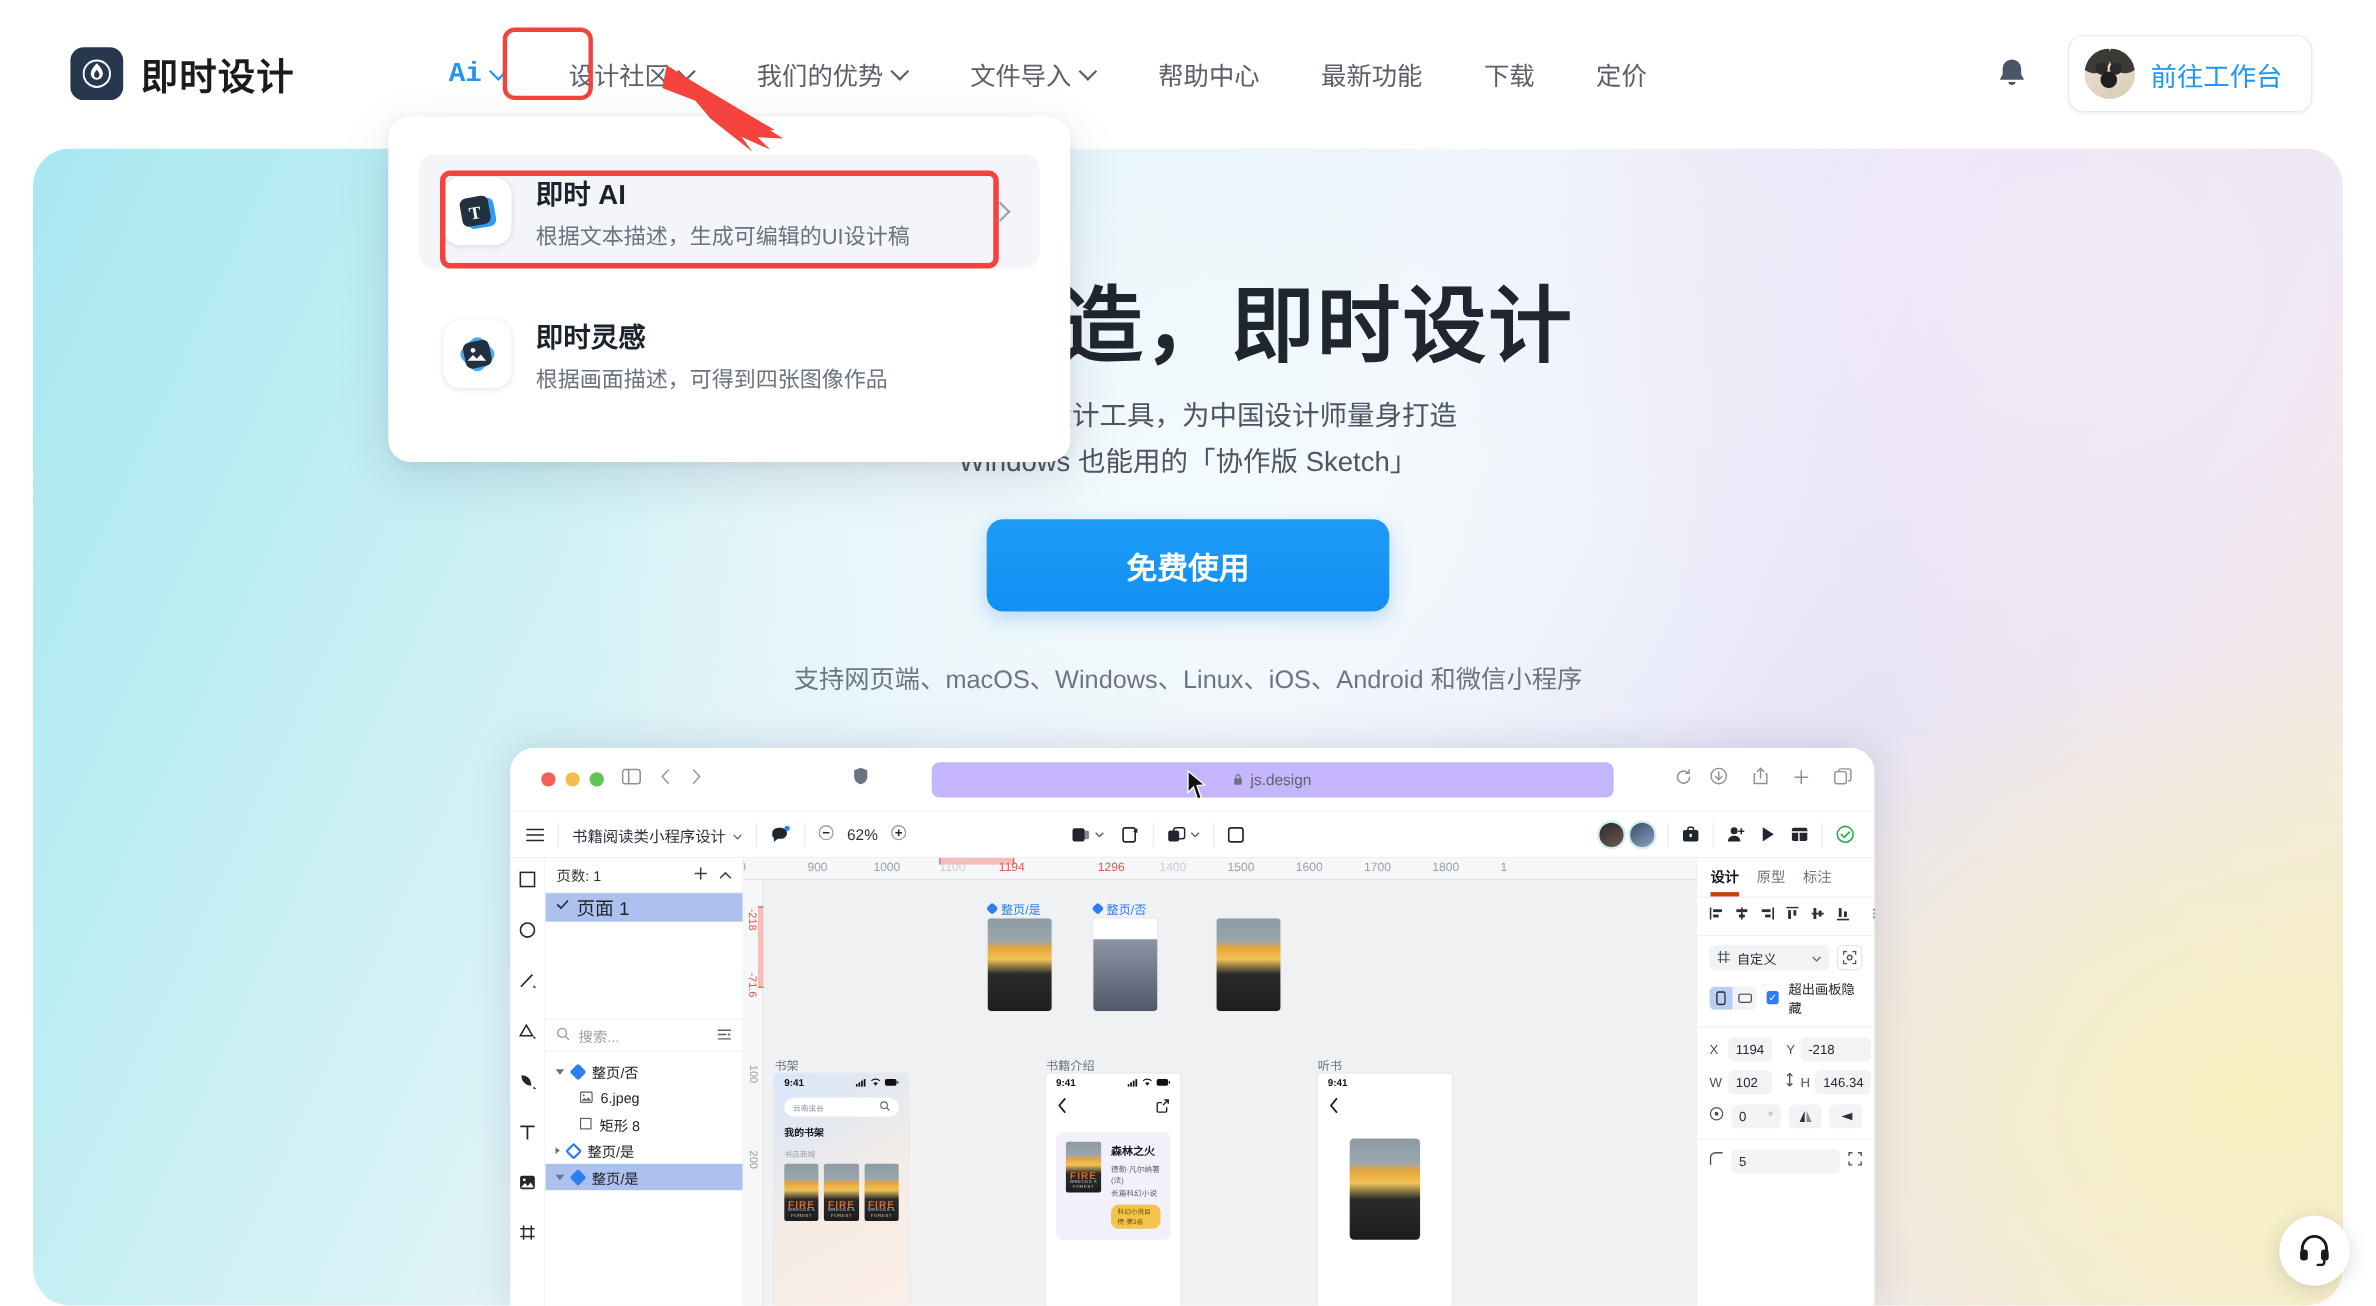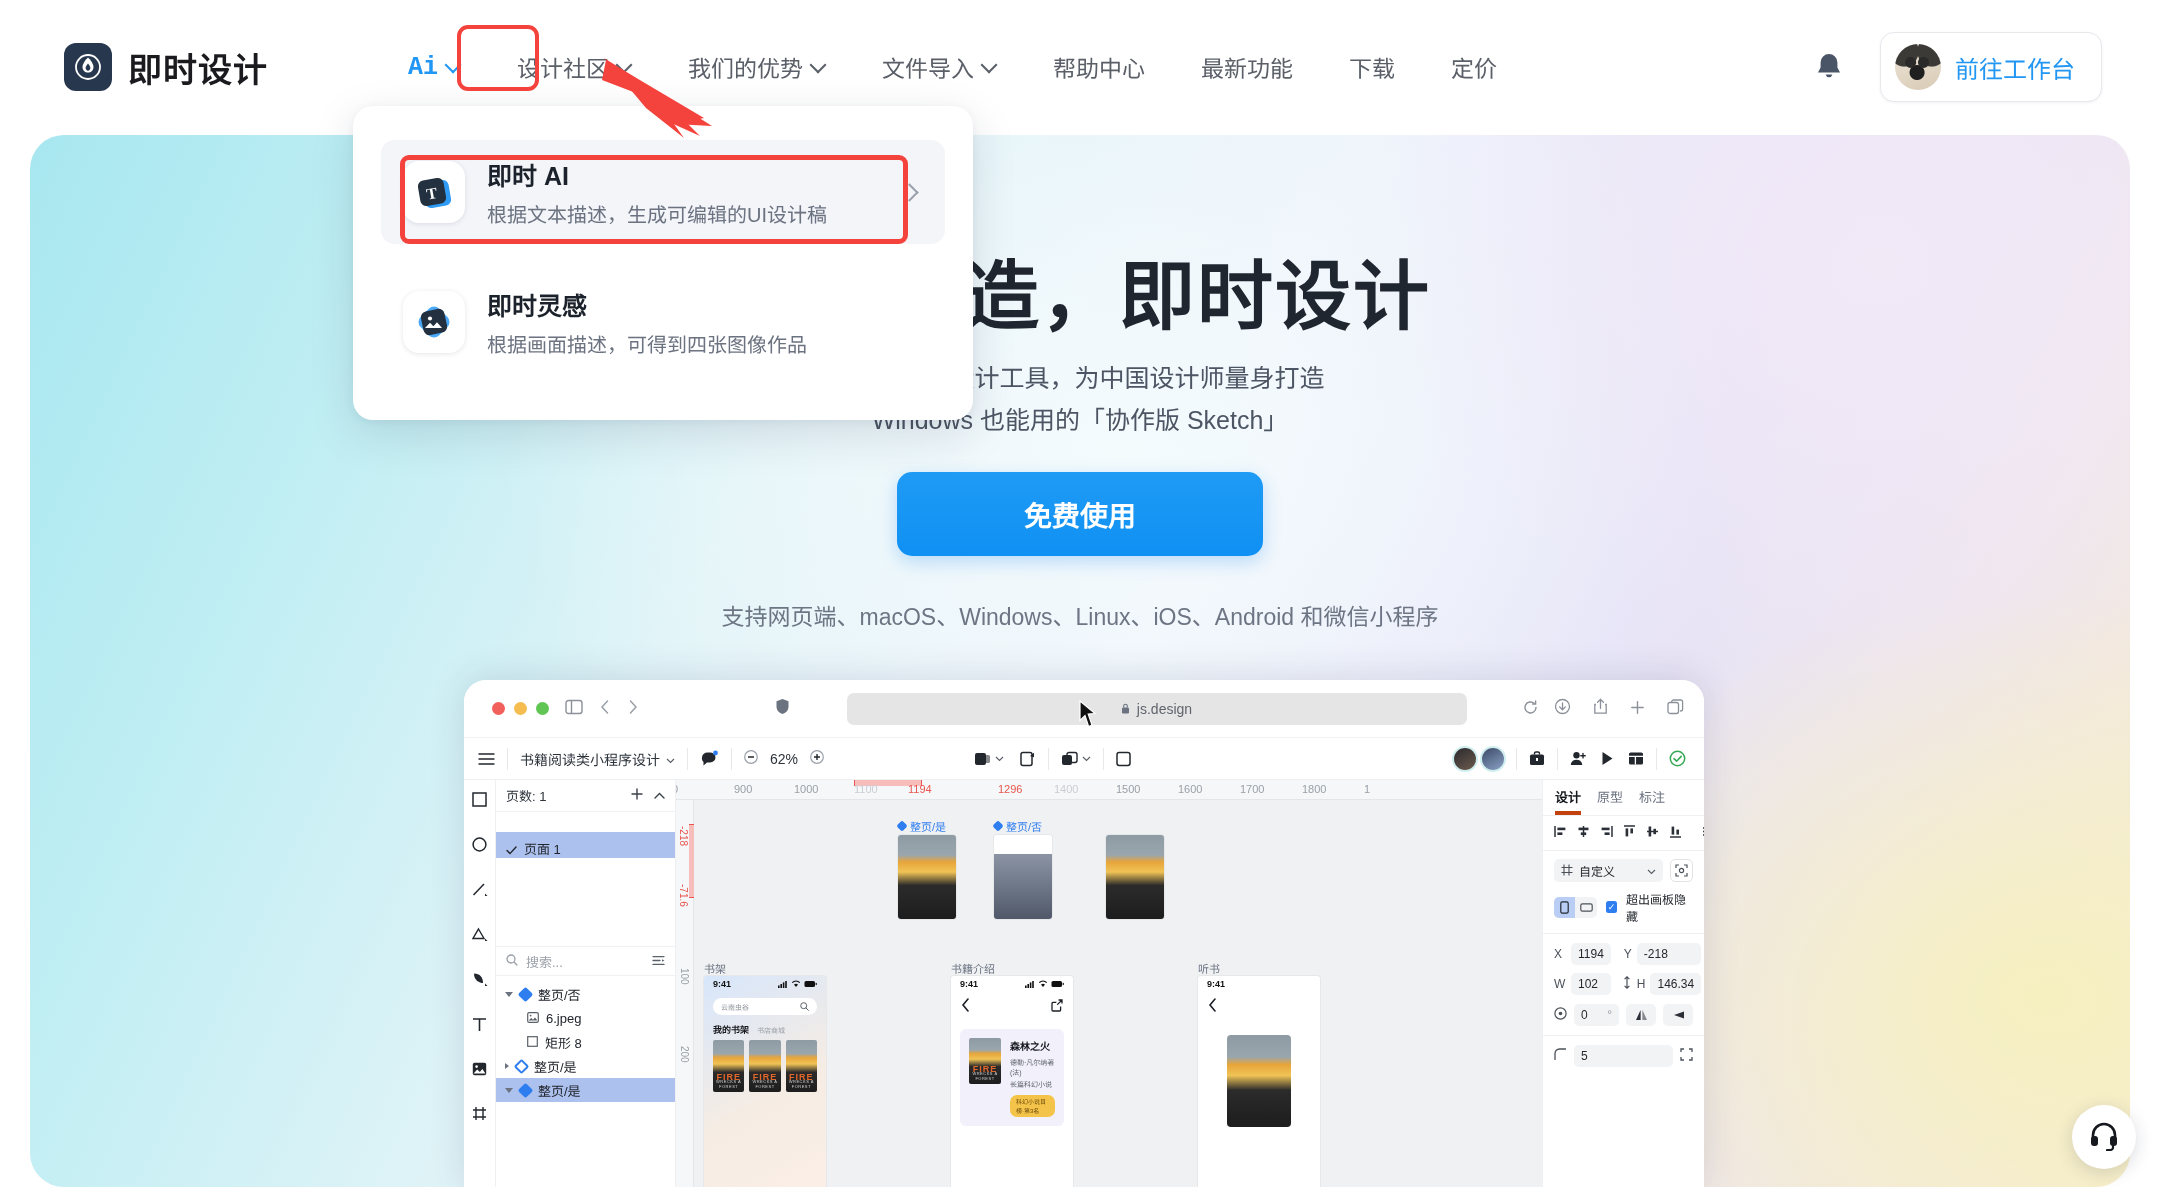--- a/index.html
+++ b/index.html
@@ -141,21 +141,21 @@
     overflow: hidden;
   }
   .mock-chrome {
     height: 58px; display: flex; align-items: center; padding: 0 20px; gap: 16px;
     background:#fff; border-bottom: 1px solid #f0f1f3;
   }
   .dots { display: flex; gap: 9px; margin-left: 8px;}
   .dot { width: 13px; height: 13px; border-radius: 50%; }
   .chrome-ico { color: #8b9099; font-size: 19px; }
   .urlbar {
-    flex: 1 1 auto; max-width: 620px; height: 32px; background: #e5e5e5;
+    flex: 1 1 auto; max-width: 620px; height: 32px; background: #c4b5fd;
     border-radius: 7px; display: flex; align-items: center; justify-content: center;
     gap: 7px; font-size: 14px; color: #60656d; margin: 0 auto;
   }
   .chrome-right { display:flex; align-items:center; gap: 22px; color:#8b9099; font-size:19px; }
 
   .mock-toolbar {
     height: 42px; display: flex; align-items: center; gap: 0;
     border-bottom: 1px solid #eef0f2; padding: 0 14px; background: #fff;
   }
   .tb-sep { width:1px; height:22px; background:#e6e8eb; margin: 0 12px; }
@@ -171,22 +171,22 @@
     display:flex; flex-direction:column; align-items:center; padding-top: 12px; gap: 26px;
   }
   .tool-g { color:#22272e; }
 
   .layers { width: 180px; background:#fff; border-right:1px solid #eef0f2; }
   .layers-head {
     height: 32px; display:flex; align-items:center; padding: 0 10px;
     font-size: 13px; color:#2d333b; border-bottom:1px solid #f0f1f3;
   }
   .pg-row {
-    height: 26px; display:flex; align-items:flex-end; gap:7px; padding:0 10px;
-    font-size:13px; color:#1f242b; background:#adc1ee;margin-top:20px;
+    height: 26px; display:flex; align-items:flex-start; gap:7px; padding:0 10px;
+    font-size:17px; color:#1f242b; background:#adc1ee;
   }
   .layers-search {
     height: 30px; display:flex; align-items:center; gap:8px; padding:0 10px;
     border-top:1px solid #f0f1f3; border-bottom:1px solid #f0f1f3;
     font-size:13px; color:#9aa0a8;
   }
   .layer-row {
     height: 24px; display:flex; align-items:center; gap:7px; font-size:13px; color:#20252c;
   }
   .layer-row.sel { background:#adc1ee; }
@@ -203,21 +203,21 @@
   .ruler-v { position:absolute; left:0; top:20px; width:18px; bottom:0; background:#f6f7f8; border-right:1px solid #e3e5e8; }
   .vtick { position:absolute; font-size:10px; color:#9aa0a8; writing-mode: vertical-rl; }
   .vtick.hl { color:#e8564f; }
   .vsel { position:absolute; left:13px; width:5px; background:#f7bdbb; border-top:1px solid #e8564f; border-bottom:1px solid #e8564f;}
 
   .frame-label { position:absolute; font-size:11px; color:#6c7684; }
   .frame-label.blue { color:#2f7ef0; display:flex; align-items:center; gap:4px;}
   .phone { position:absolute; background:#fff; border-radius:3px; overflow:hidden; box-shadow:0 0 0 1px rgba(0,0,0,.04);}
   .statusbar { height:16px; display:flex; align-items:center; justify-content:space-between; padding:0 9px; font-size:9px; font-weight:700; color:#111;}
   .searchpill { margin:6px 9px 0; height:17px; background:#fff; border-radius:9px; display:flex; align-items:center; justify-content:space-between; padding:0 8px; font-size:7px; color:#8d919a;}
-  .shelf-tabs { display:flex; align-items:center; gap:8px; padding:8px 9px 4px; }
+  .shelf-tabs { display:flex; align-items:flex-start; gap:8px; padding:8px 9px 4px;flex-direction:column; }
   .shelf-tabs .t1 { font-size:9px; font-weight:700; color:#16181d;}
   .shelf-tabs .t2 { font-size:7px; color:#9aa0a8;}
   .covers { display:flex; gap:5px; padding:0 9px; }
   .cover { width:38px; height:52px; border-radius:2px; position:relative; overflow:hidden;
     background: linear-gradient(180deg, #8e9ba4 0%, #9aa6ad 26%, #e7a53a 34%, #f0c356 46%, #2b2b2b 62%, #1d1d1d 100%); }
   .cover::after { content:"FIRE"; position:absolute; left:0; right:0; bottom:10px; text-align:center;
     font-size:9px; font-weight:800; color:#e2672a; letter-spacing:1px; }
   .cover .sub { position:absolute; left:0; right:0; bottom:3px; text-align:center; font-size:4px; color:#cfcfcf; letter-spacing:.5px;}
   .topbar-nav { display:flex; align-items:center; justify-content:space-between; padding:6px 10px; font-size:13px; color:#1b1f25;}
   .bookcard { display:flex; gap:9px; margin:8px 9px; background:#f2f0fb; border-radius:6px; padding:9px; }

